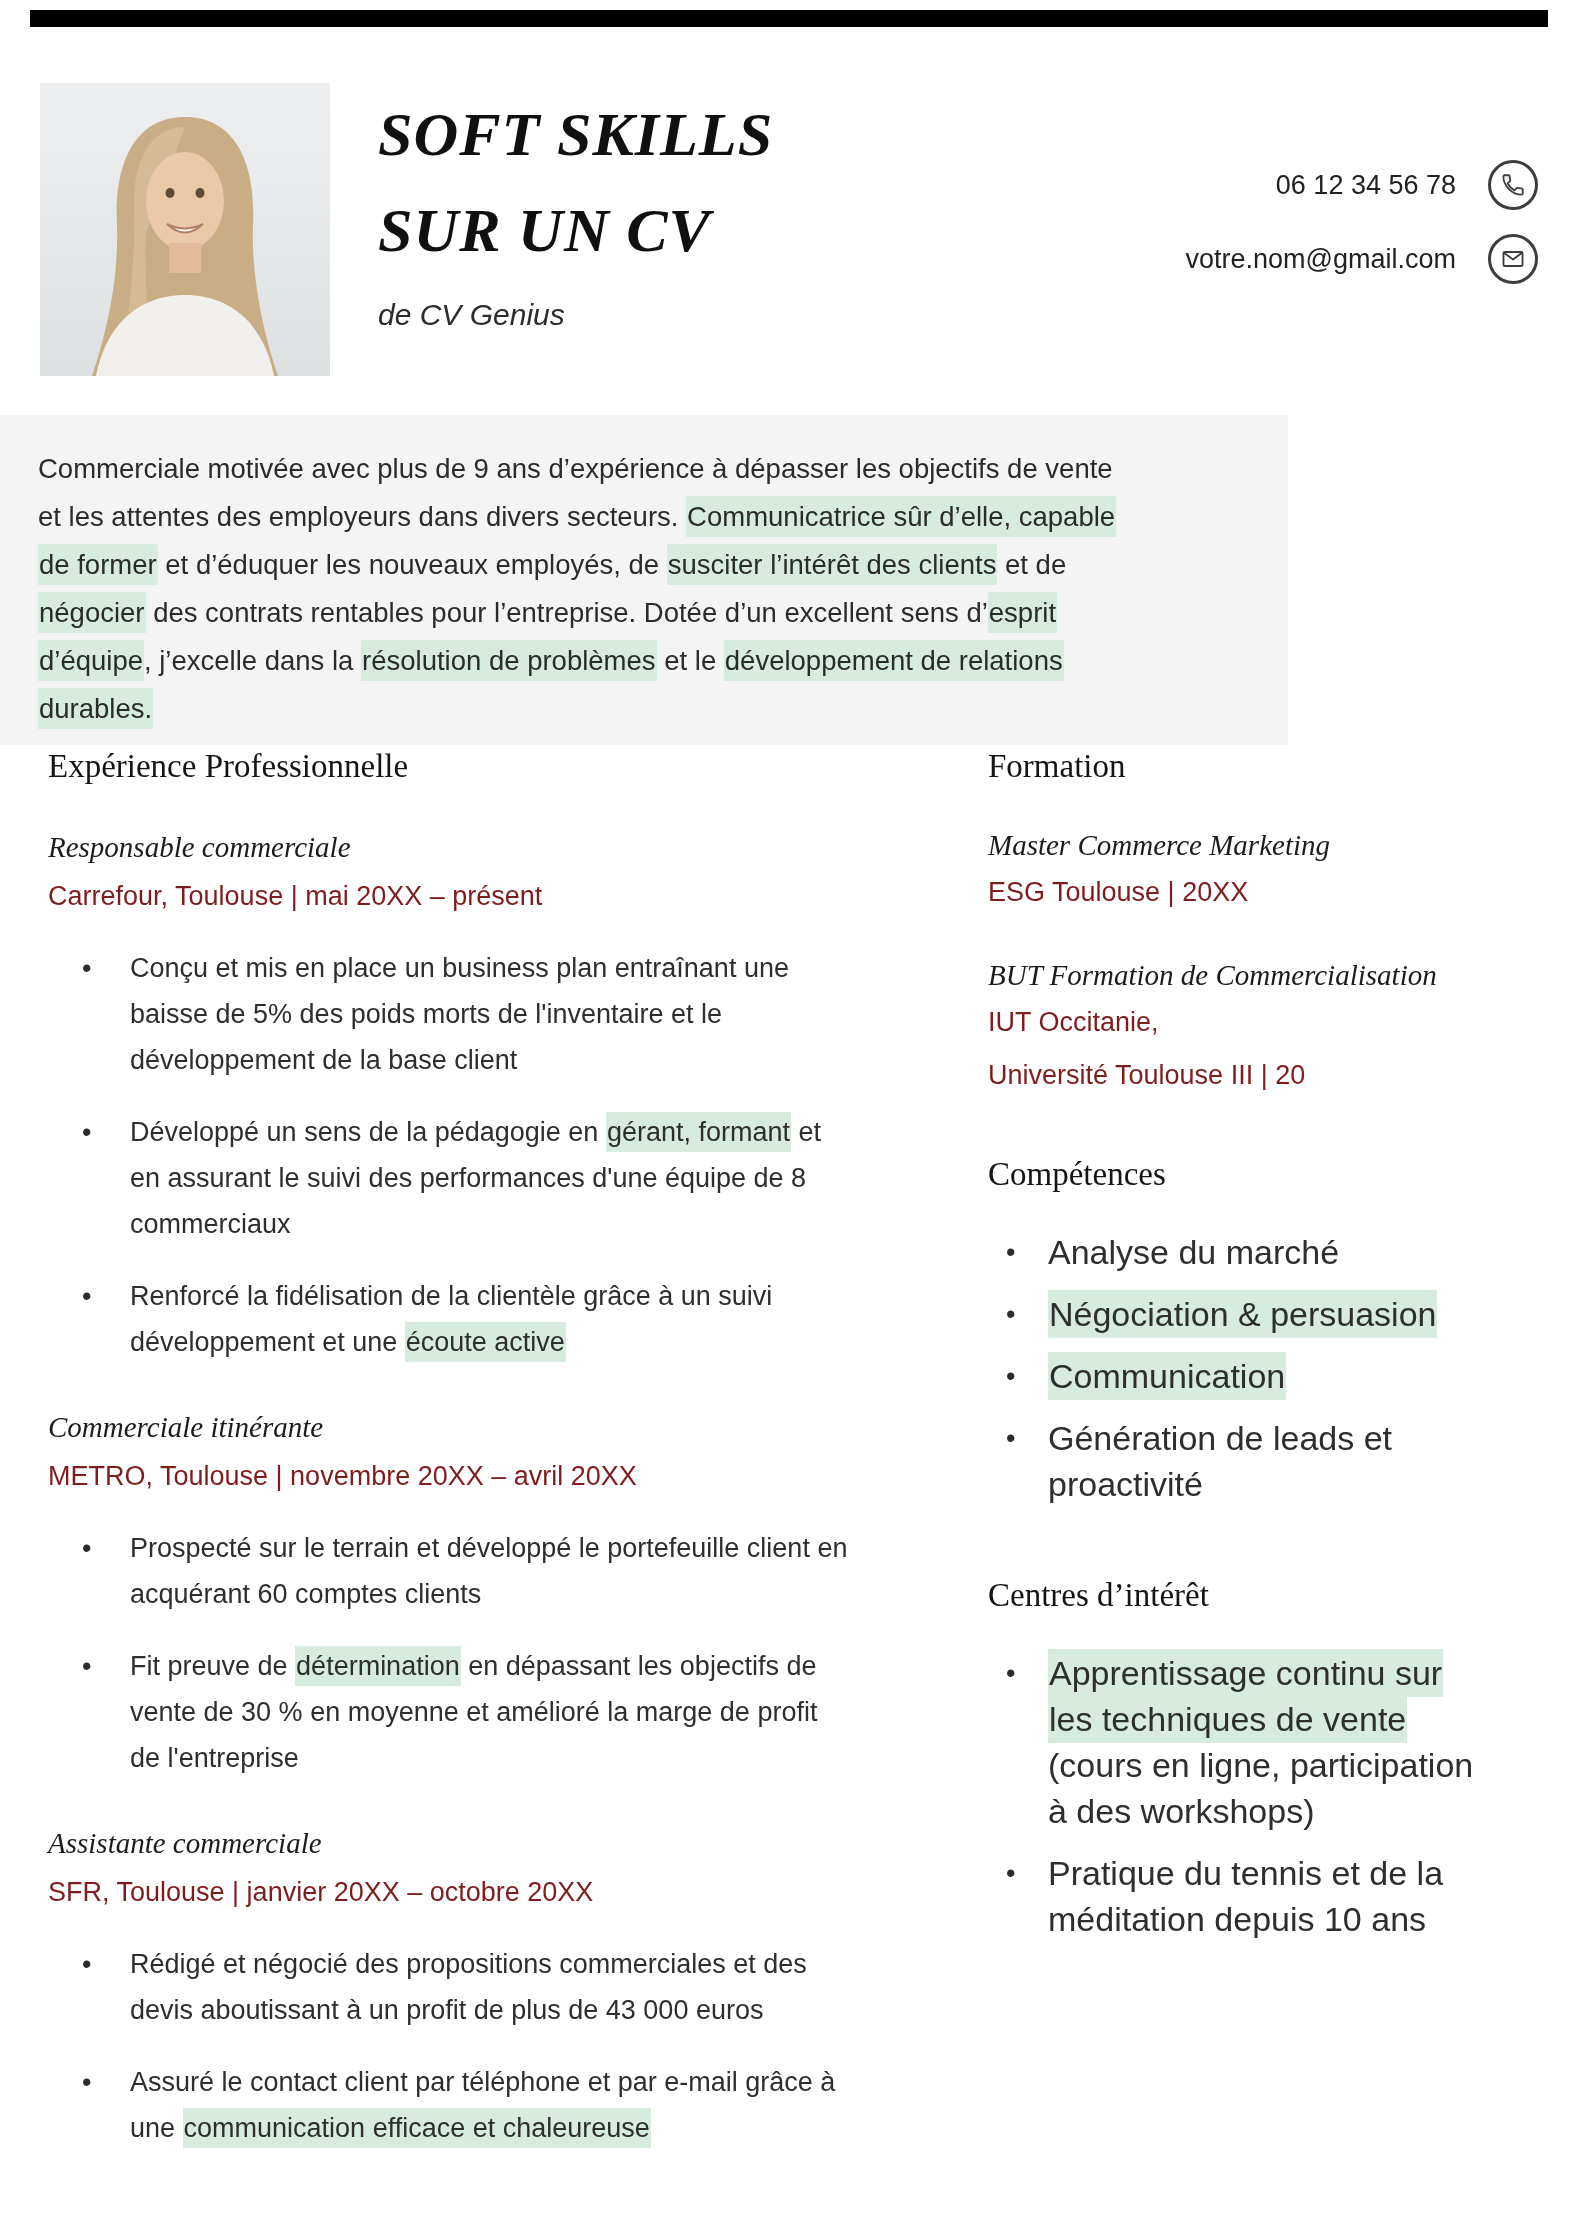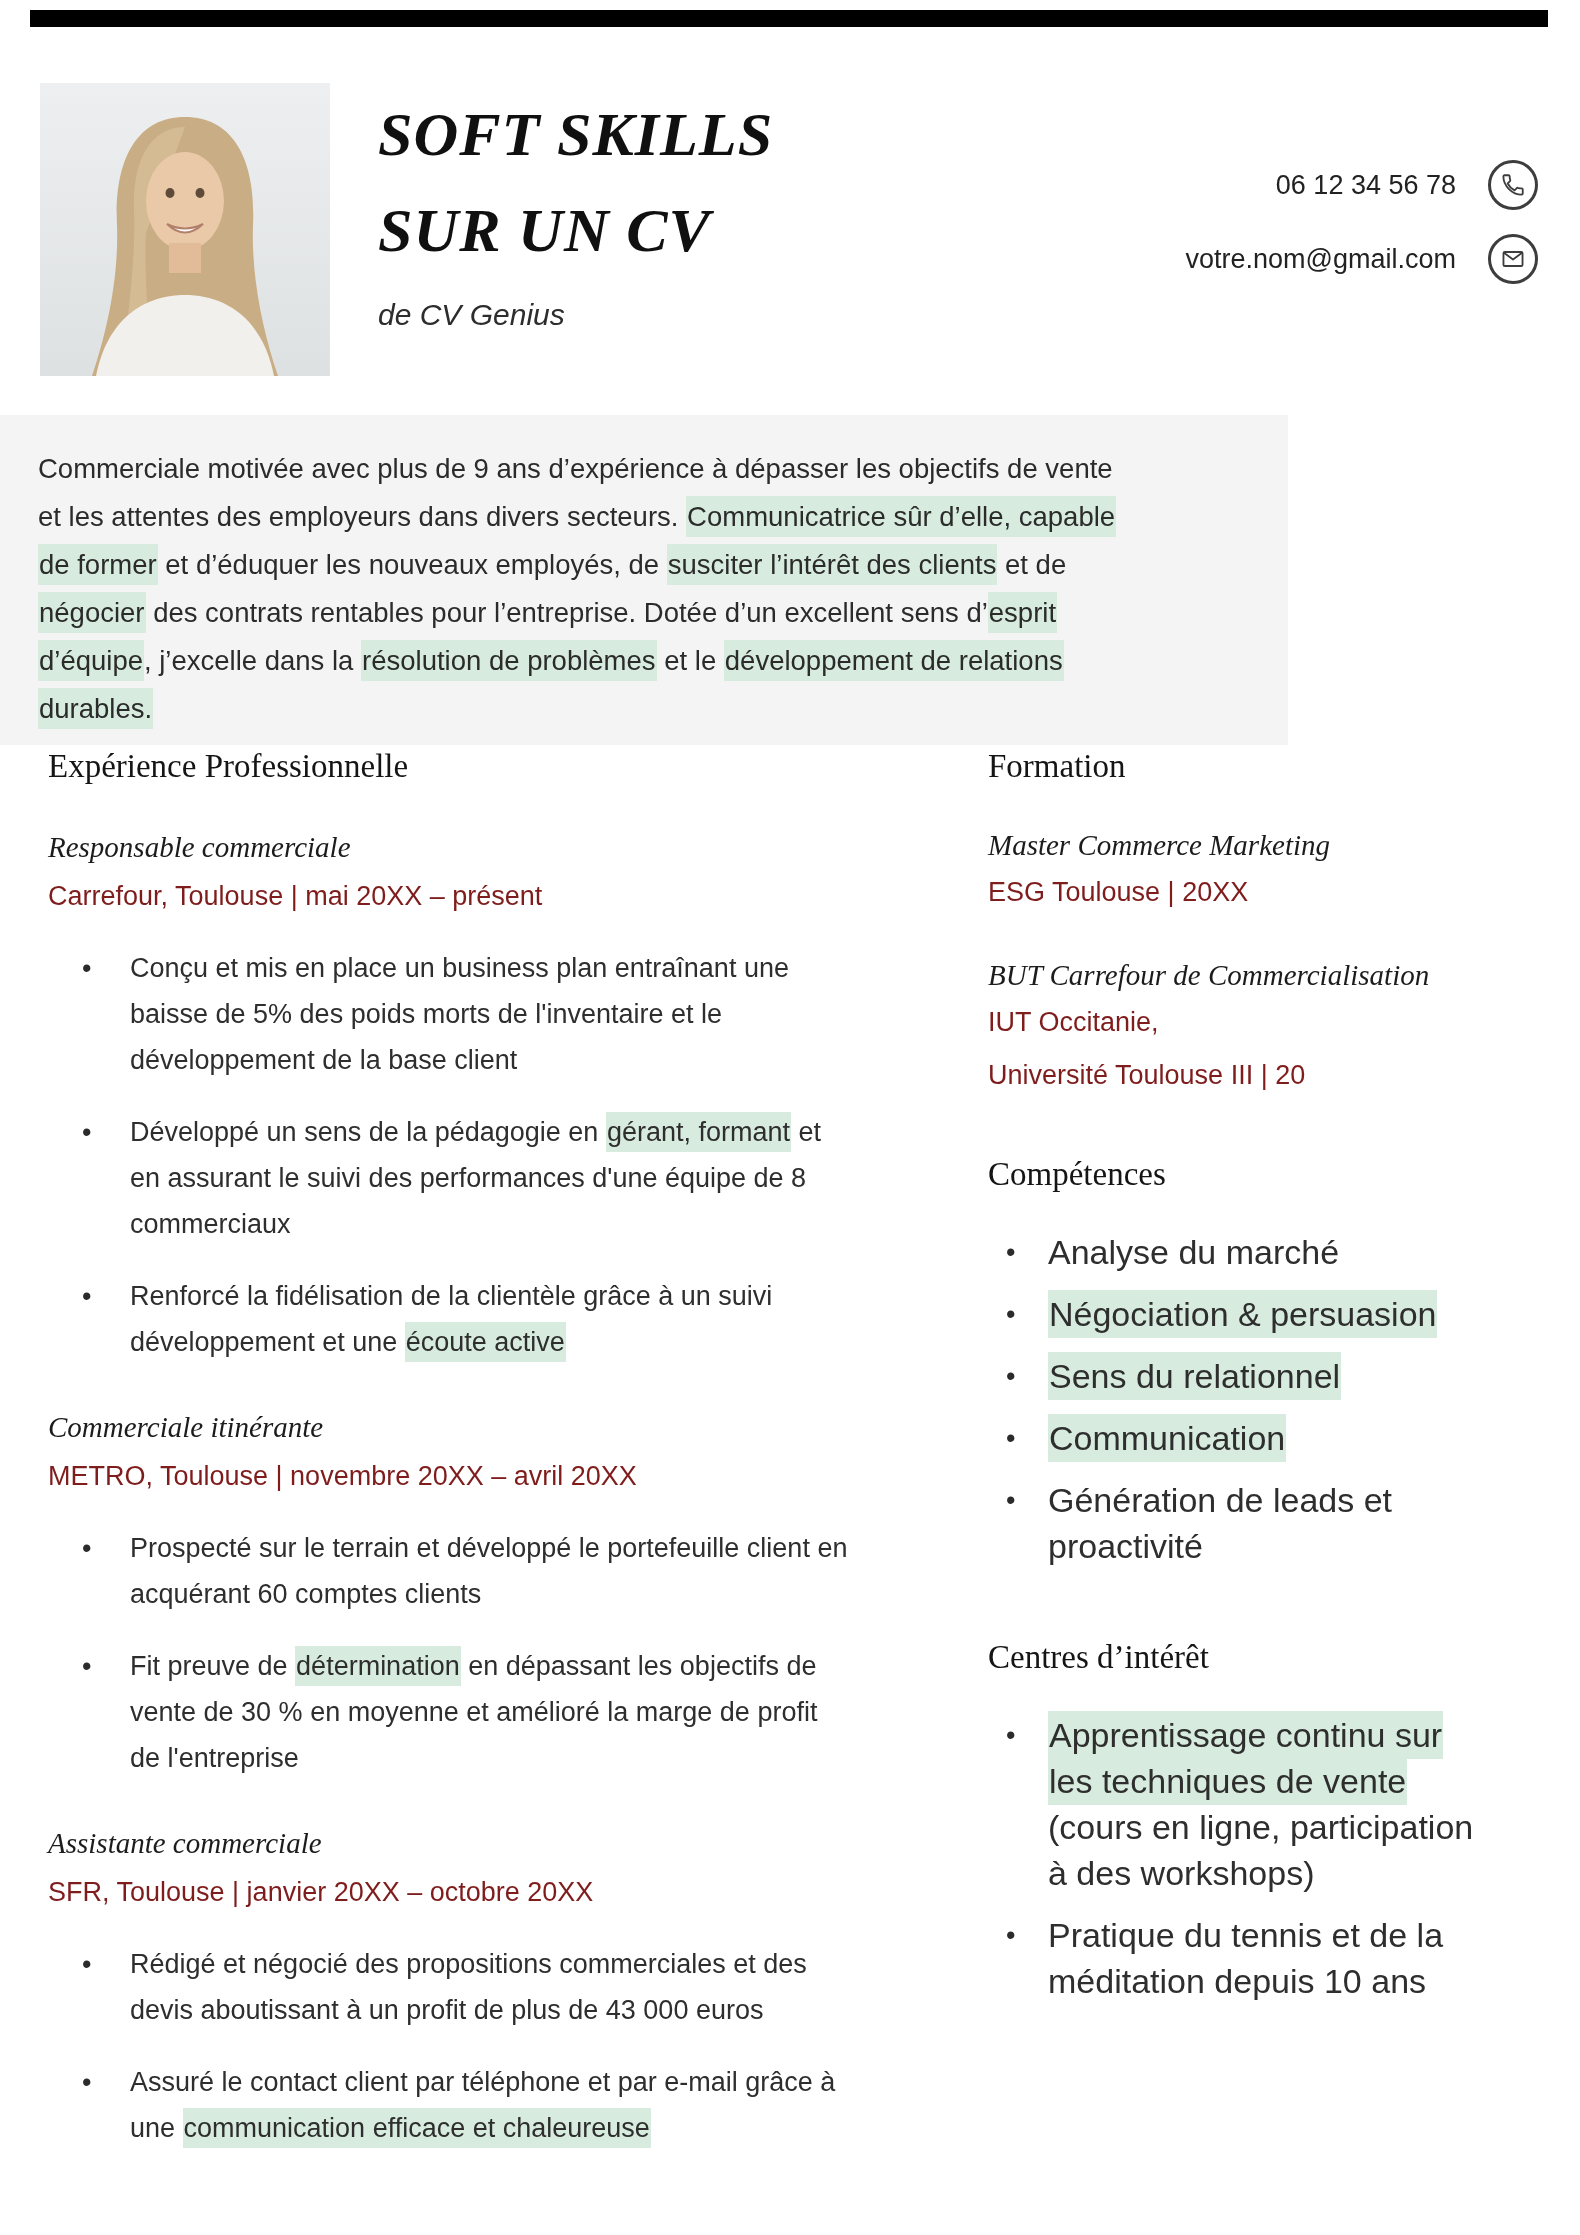--- a/index.html
+++ b/index.html
@@ -213,30 +213,29 @@
 
   <div class="col-right">
     <h2 class="section-heading">Formation</h2>
 
     <div class="edu">
       <h3 class="entry-title">Master Commerce Marketing</h3>
       <div class="entry-meta">ESG Toulouse | 20XX</div>
     </div>
 
     <div class="edu">
-      <h3 class="entry-title">BUT Carrefour de Commercialisation</h3>
+      <h3 class="entry-title">BUT Formation de Commercialisation</h3>
       <div class="entry-meta">IUT Occitanie,</div>
       <div class="entry-meta">Université Toulouse III | 20</div>
     </div>
 
     <h2 class="section-heading skills-h">Compétences</h2>
     <ul class="rbullets">
       <li><span class="li-text"><span>Analyse du marché</span></span></li>
       <li><span class="li-text"><span class="hl">Négociation &amp; persuasion</span></span></li>
-      <li><span class="li-text"><span class="hl">Sens du relationnel</span></span></li>
       <li><span class="li-text"><span class="hl">Communication</span></span></li>
       <li><span class="li-text"><span>Génération de leads et proactivité</span></span></li>
     </ul>
 
     <h2 class="section-heading interests-h">Centres d’intérêt</h2>
     <ul class="rbullets">
       <li><span class="li-text"><span class="hl">Apprentissage continu sur les techniques de vente</span><span> (cours en ligne, participation à des workshops)</span></span></li>
       <li><span class="li-text"><span>Pratique du tennis et de la méditation depuis 10 ans</span></span></li>
     </ul>
   </div>

